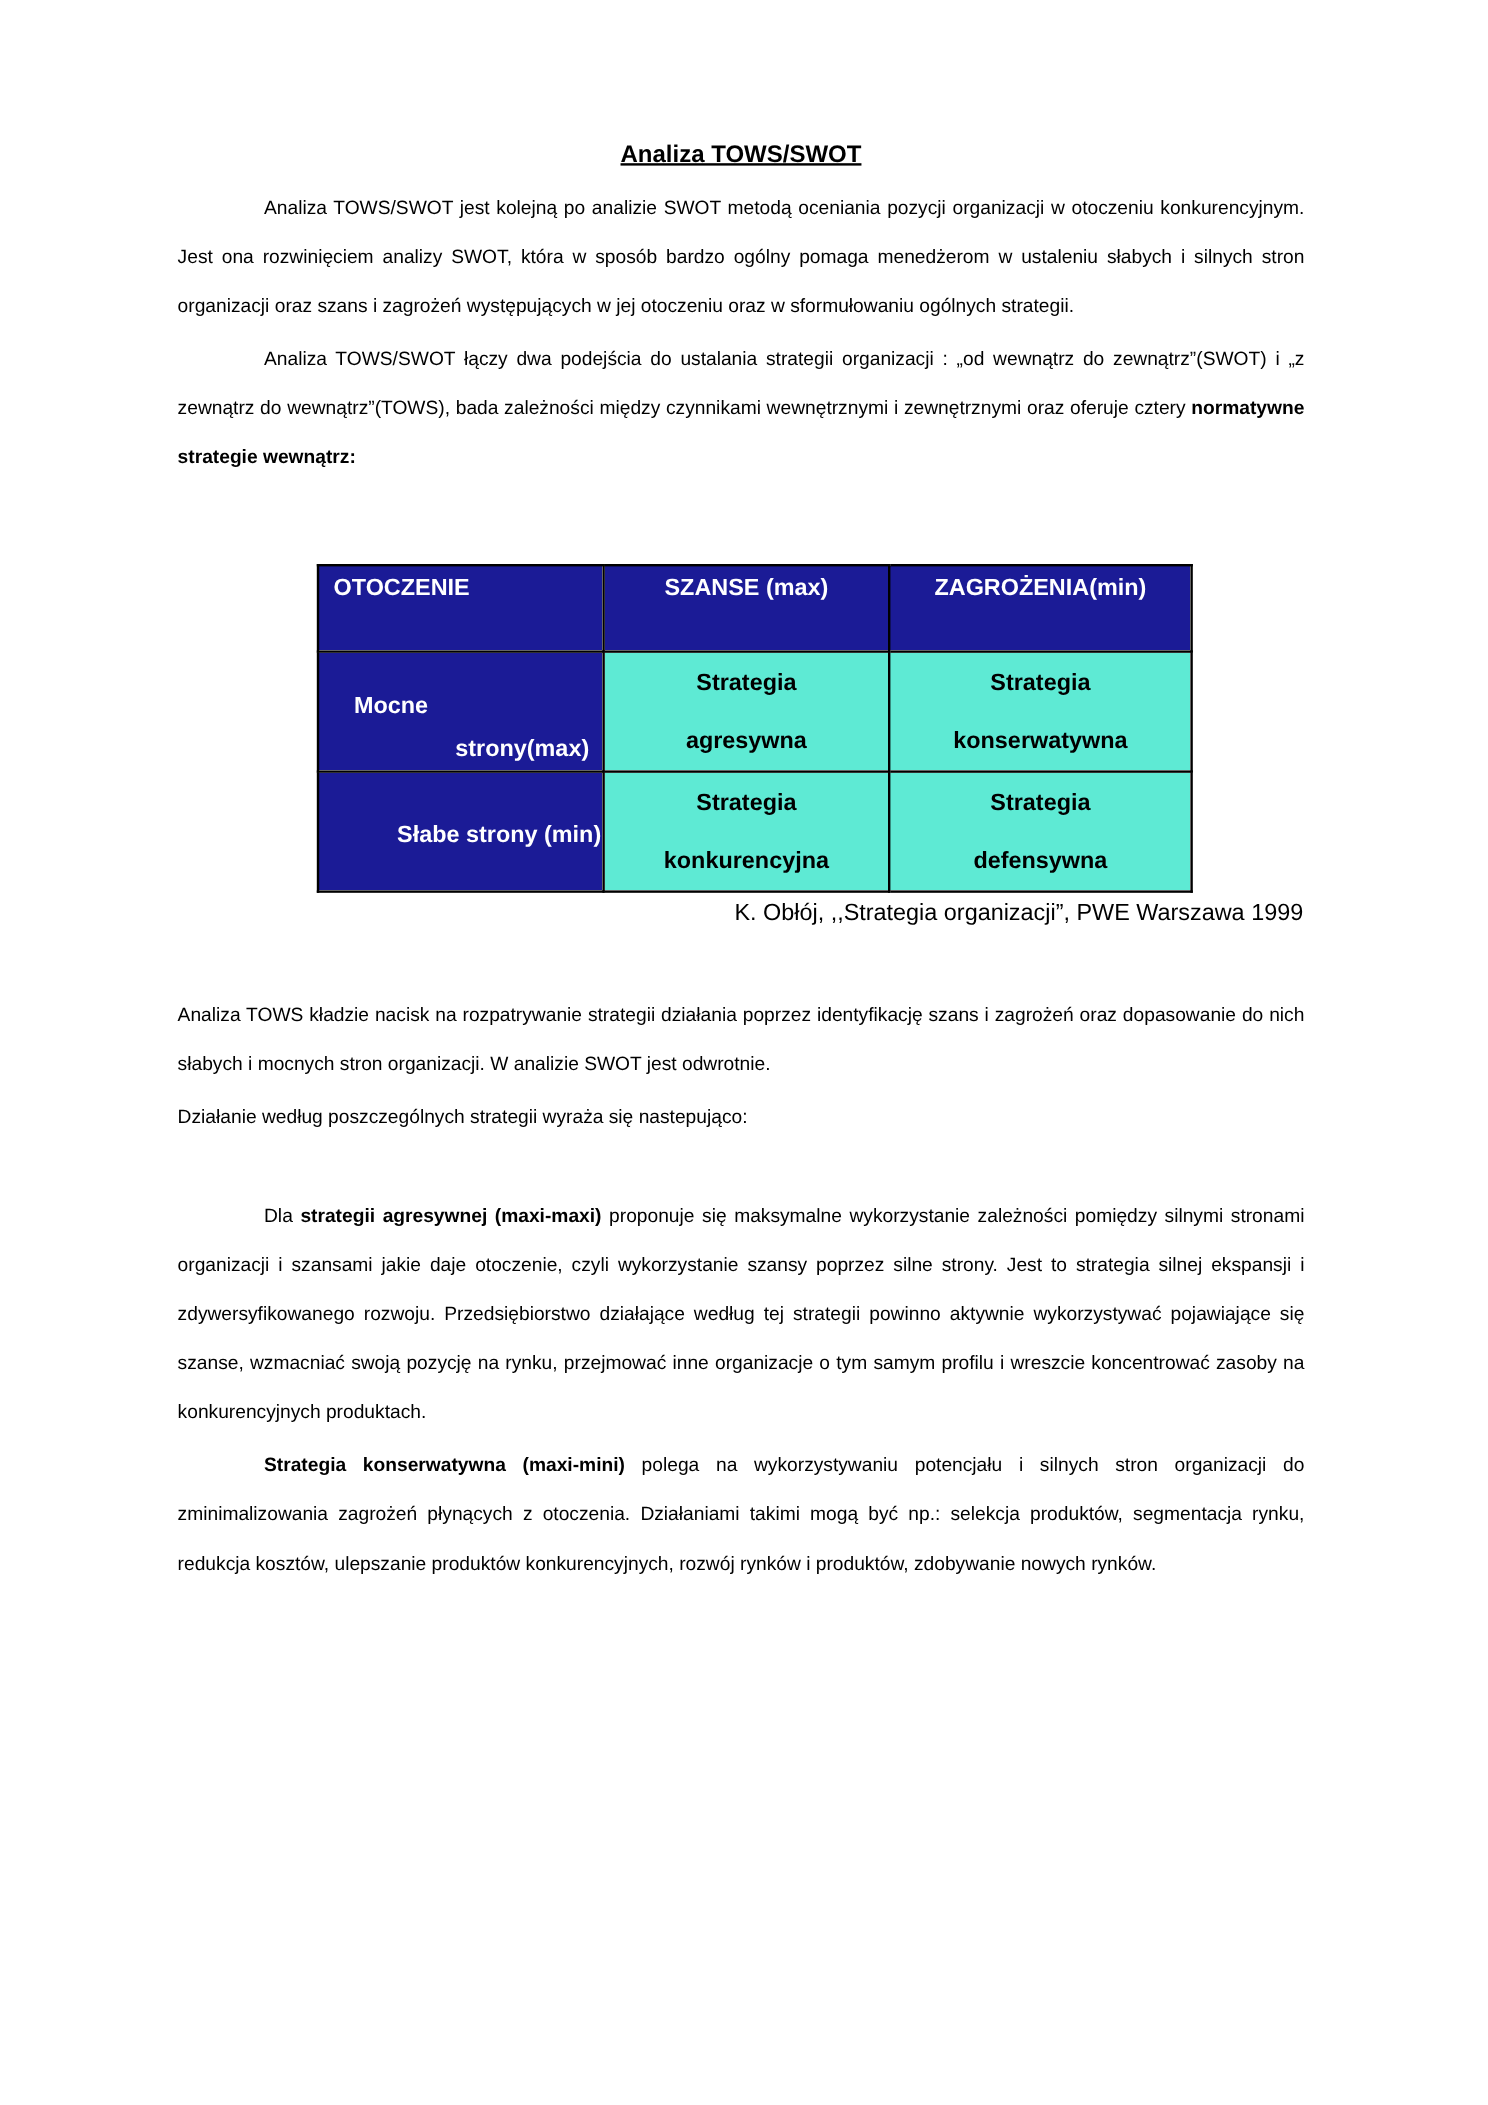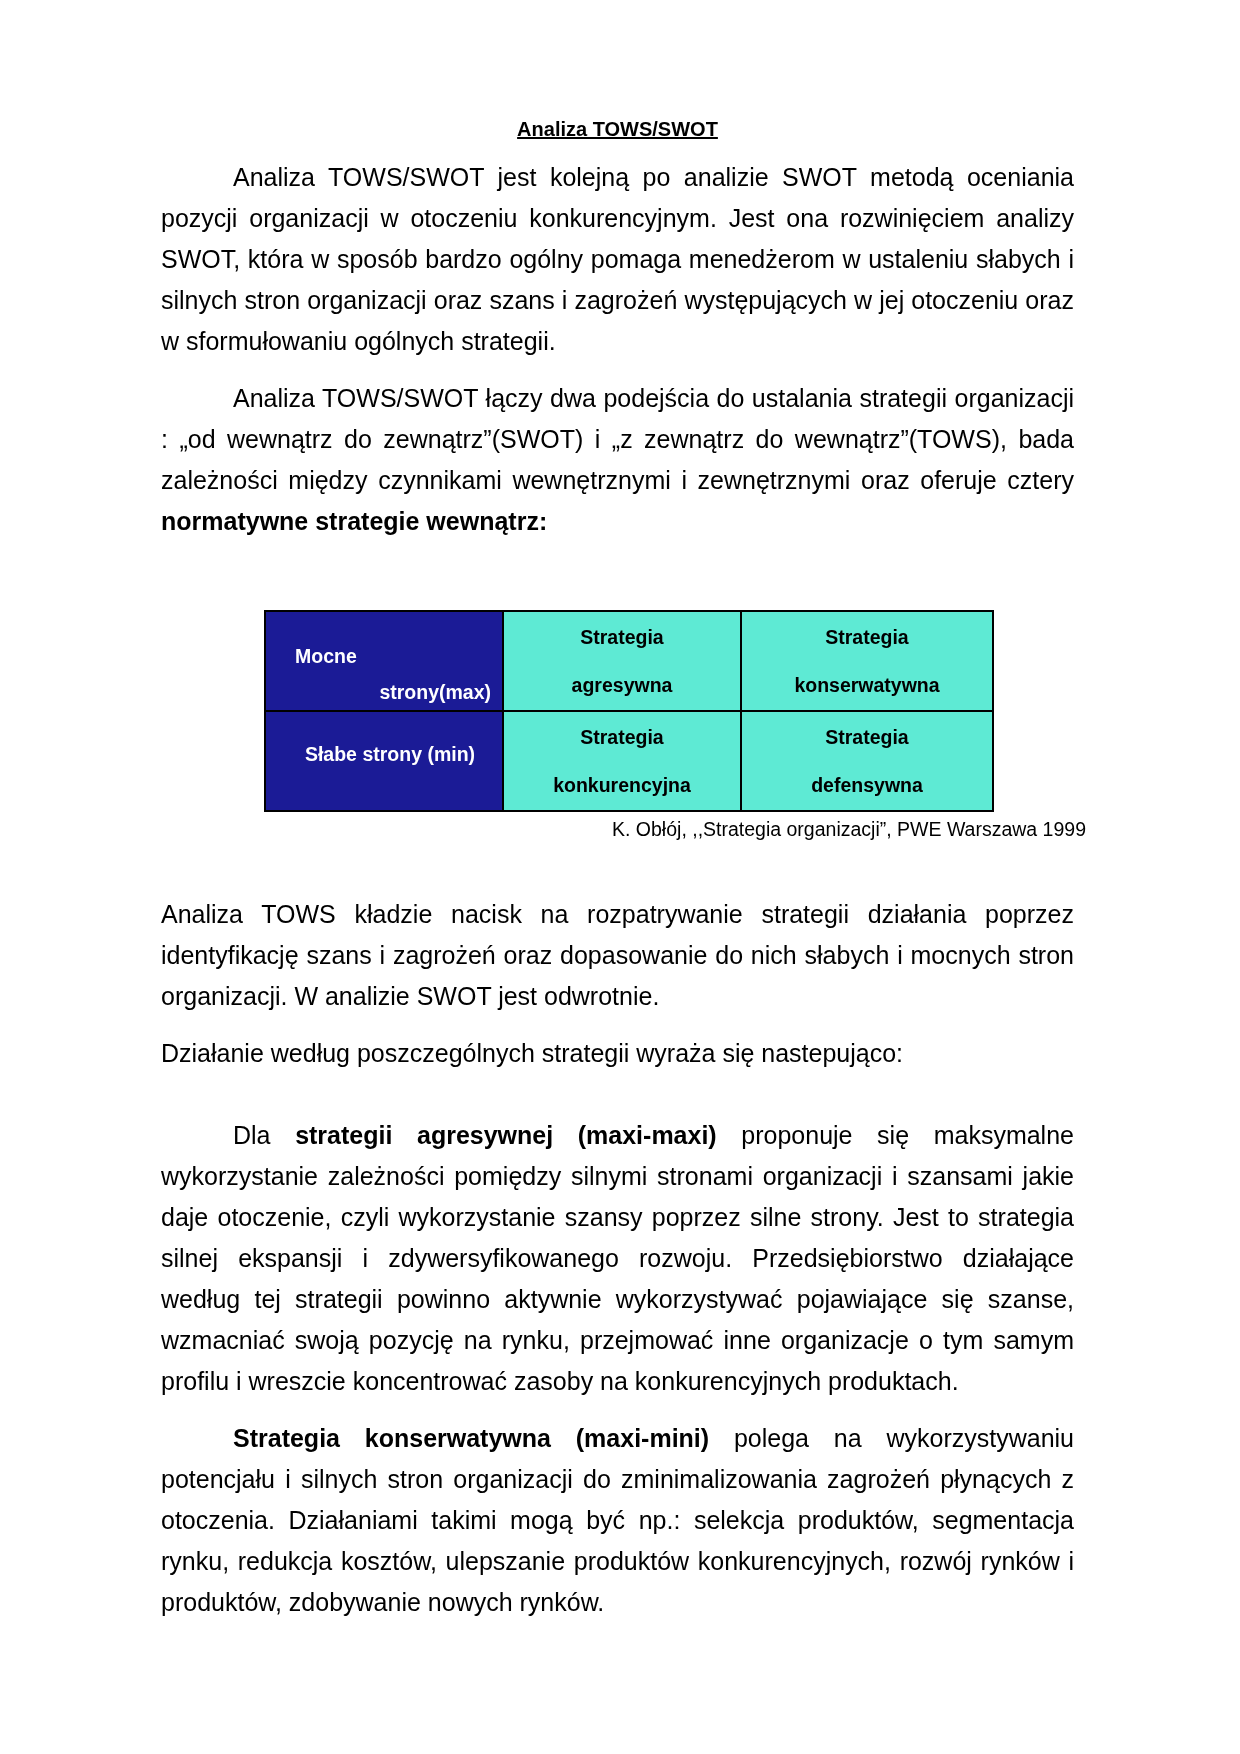--- a/index.html
+++ b/index.html
@@ -13,22 +13,22 @@
     box-sizing: border-box;
     width: 1240px; height: 1502px;
     padding: 118px 150px 0 145px;
   }
   .doc-title {
     margin: 0 0 12px 0;
     font-size: 20px; font-weight: bold;
     text-align: center; text-decoration: underline;
   }
   p.para {
-    margin: 16px;
-    font-size: 25px; line-height: 41px;
+    margin: 3px;
+    font-size: 16px; line-height: 41px;
     text-align: justify;
   }
   p.ind { text-indent: 72px; }
   p.gap-top { margin-top: 41px; }
   p.after-table { margin-top: 50px; }
   b { font-weight: bold; }
 
   .table-block { margin: 68px 0 0 119px; }
   table.matrix {
     border-collapse: collapse;
@@ -44,21 +44,21 @@
     background: #1b1b96;
     color: #ffffff;
   }
   tr.hdr td { height: 62px; vertical-align: top; padding-top: 7px; }
   tr.hdr td.first { padding-left: 12px; }
   tr.hdr td.ctr { text-align: center; }
   tr.body-row td { height: 95px; }
   td.label-cell { vertical-align: top; }
   .lbl-line1 { padding: 28px 0 0 28px; text-align: left; line-height: 30px; }
   .lbl-line2 { padding: 6px 10px 0 0; text-align: right; line-height: 30px; }
-  .lbl-single { padding: 26px 0 0 12px; text-align: center; line-height: 30px; }
+  .lbl-single { padding: 26px 0 0 12px; text-align: right; line-height: 30px; margin-top: 10px; }
   td.strategy-cell { vertical-align: bottom; background: #5eead4; color: #000000; }
   .strat-line { text-align: center; line-height: 48px; }
 
   .citation {
     margin: 2px 4px 0 0;
     font-size: 19.5px; line-height: 30px;
     text-align: right;
   }
 </style>
 </head>
@@ -73,20 +73,25 @@
   <p class="para ind"><span>Analiza TOWS/SWOT łączy dwa podejścia do ustalania strategii organizacji : „od wewnątrz do zewnątrz”(SWOT)  i „z zewnątrz do wewnątrz”(TOWS), bada zależności między czynnikami wewnętrznymi i zewnętrznymi oraz oferuje cztery </span><b>normatywne strategie wewnątrz:</b></p>
 
   <div class="table-block">
     <table class="matrix">
       <colgroup>
         <col style="width:238px">
         <col style="width:238px">
         <col style="width:252px">
       </colgroup>
       <tbody>
+          <tr class="hdr">
+        <td class="navy first">OTOCZENIE</td>
+        <td class="navy ctr">SZANSE (max)</td>
+        <td class="navy ctr">ZAGROŻENIA(min)</td>
+      </tr>
       <tr class="body-row">
         <td class="navy label-cell">
           <div class="lbl-line1">Mocne</div>
           <div class="lbl-line2">strony(max)</div>
         </td>
         <td class="strategy-cell">
           <div class="strat-line">Strategia</div>
           <div class="strat-line">agresywna</div>
         </td>
         <td class="strategy-cell">

